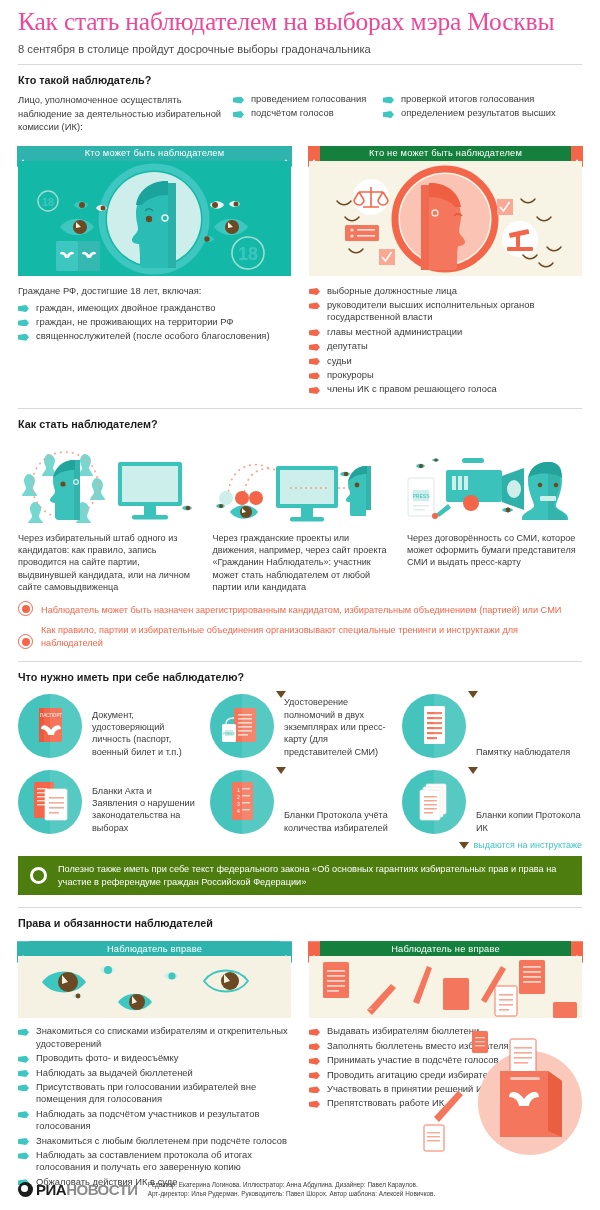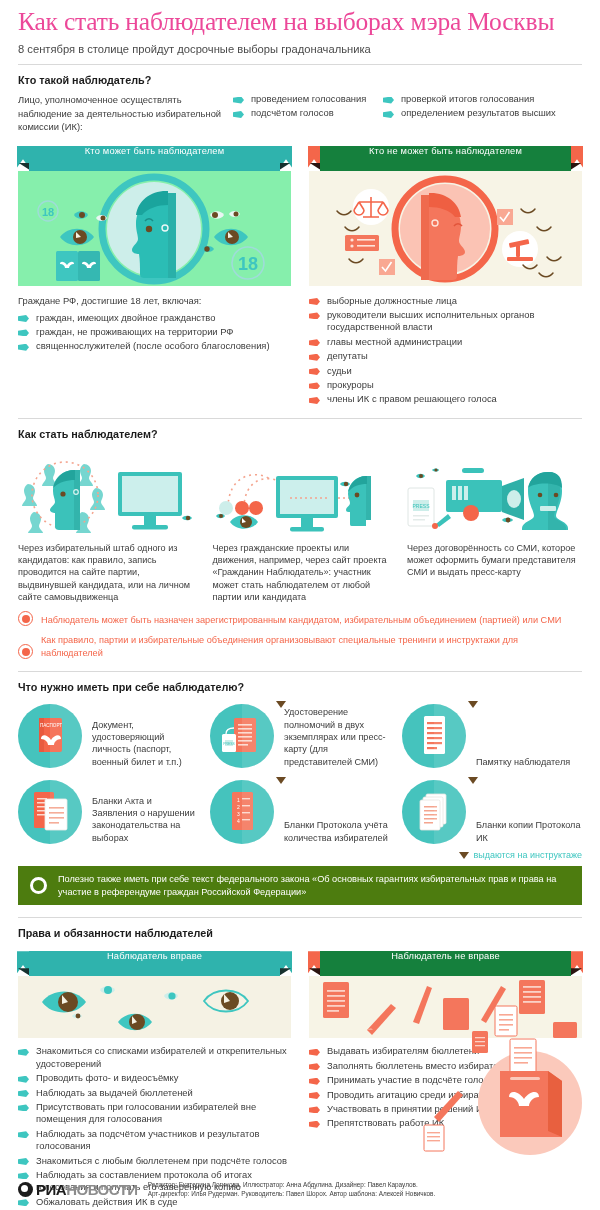--- a/index.html
+++ b/index.html
@@ -39,22 +39,22 @@
   .intro { display:flex; margin-top:7px; }
   .intro .lead { width:215px; font-size:9.4px; line-height:13.5px; color:#3c3c3c; }
   .intro .col { width:150px; margin-left:0; }
   .intro .col:nth-of-type(2){ width:150px; }
   .intro .col:nth-of-type(3){ width:190px; }
 
   
   .two-col { display:flex; justify-content:space-between; margin-top:12px; }
   .panel { width:273px; position:relative; }
   .ribbon {
-    position:relative; height:25px; margin:0 11px;
-    display:flex; align-items:flex-start; justify-content:center;
+    position:relative; height:15px; margin:0 11px;
+    display:flex; align-items:center; justify-content:center;
     color:#fff; font-size:9.3px; letter-spacing:.2px;
   }
   .ribbon.teal { background:#2fb3ad; }
   .ribbon.red  { background:#15803d; }
   .ribbon:before, .ribbon:after{
     content:""; position:absolute; top:0; width:12px; height:22px;
   }
   .ribbon.teal:before{ left:-12px; background:#2fb3ad;
       clip-path:polygon(0 0,100% 0,100% 100%,100% 100%,50% 62%,0 100%); }
   .ribbon.teal:after { right:-12px; background:#2fb3ad;
@@ -62,21 +62,21 @@
   .ribbon.red:before { left:-12px; background:#f4664a;
       clip-path:polygon(0 0,100% 0,100% 100%,50% 62%,0 100%); }
   .ribbon.red:after  { right:-12px; background:#f4664a;
       clip-path:polygon(0 0,100% 0,100% 100%,50% 62%,0 100%); }
   .rb-fold{ position:absolute; top:17px; width:11px; height:7px; }
   .rb-fold.l{ left:0; clip-path:polygon(0 0,100% 0,100% 100%); }
   .rb-fold.r{ right:0; clip-path:polygon(0 0,100% 0,0 100%); }
   .fold-dark-teal{ background:#17312f; }
   .fold-dark-red { background:#2b1410; }
 
-  .illus { height:115px; background:#86efac; position:relative; overflow:hidden; }
+  .illus { height:115px; background:#14b8a6; position:relative; overflow:hidden; }
   .illus.r { background:#f7f4e6; }
 
   .lists { display:flex; justify-content:space-between; margin-top:9px; }
   .lists .c { width:273px; }
   .list-lead{ font-size:9.4px; color:#3c3c3c; margin-bottom:6px; }
 
   
   .how-illus{ display:flex; justify-content:space-between; margin-top:10px; height:88px; }
   .how-illus .cell{ width:180px; position:relative; }
   .how-txt{ display:flex; justify-content:space-between; margin-top:4px; }
@@ -733,21 +733,21 @@
           <rect x="244" y="46" width="24" height="16" rx="1.5" fill="#f4765c"></rect>
         </svg>
       </div>
     </div>
   </div>
 
   <div class="lists" style="margin-top:7px;">
     <div class="c">
       <div class="bul">
         <span class="mark teal"></span>
-        <span class="txt">Знакомиться со списками избирателей и открепительных удостоверений</span>
+        <span class="txt">Знакомиться со списками избирателям и открепительных удостоверений</span>
       </div>
       <div class="bul">
         <span class="mark teal"></span>
         <span class="txt">Проводить фото- и видеосъёмку</span>
       </div>
       <div class="bul">
         <span class="mark teal"></span>
         <span class="txt">Наблюдать за выдачей бюллетеней</span>
       </div>
       <div class="bul">

